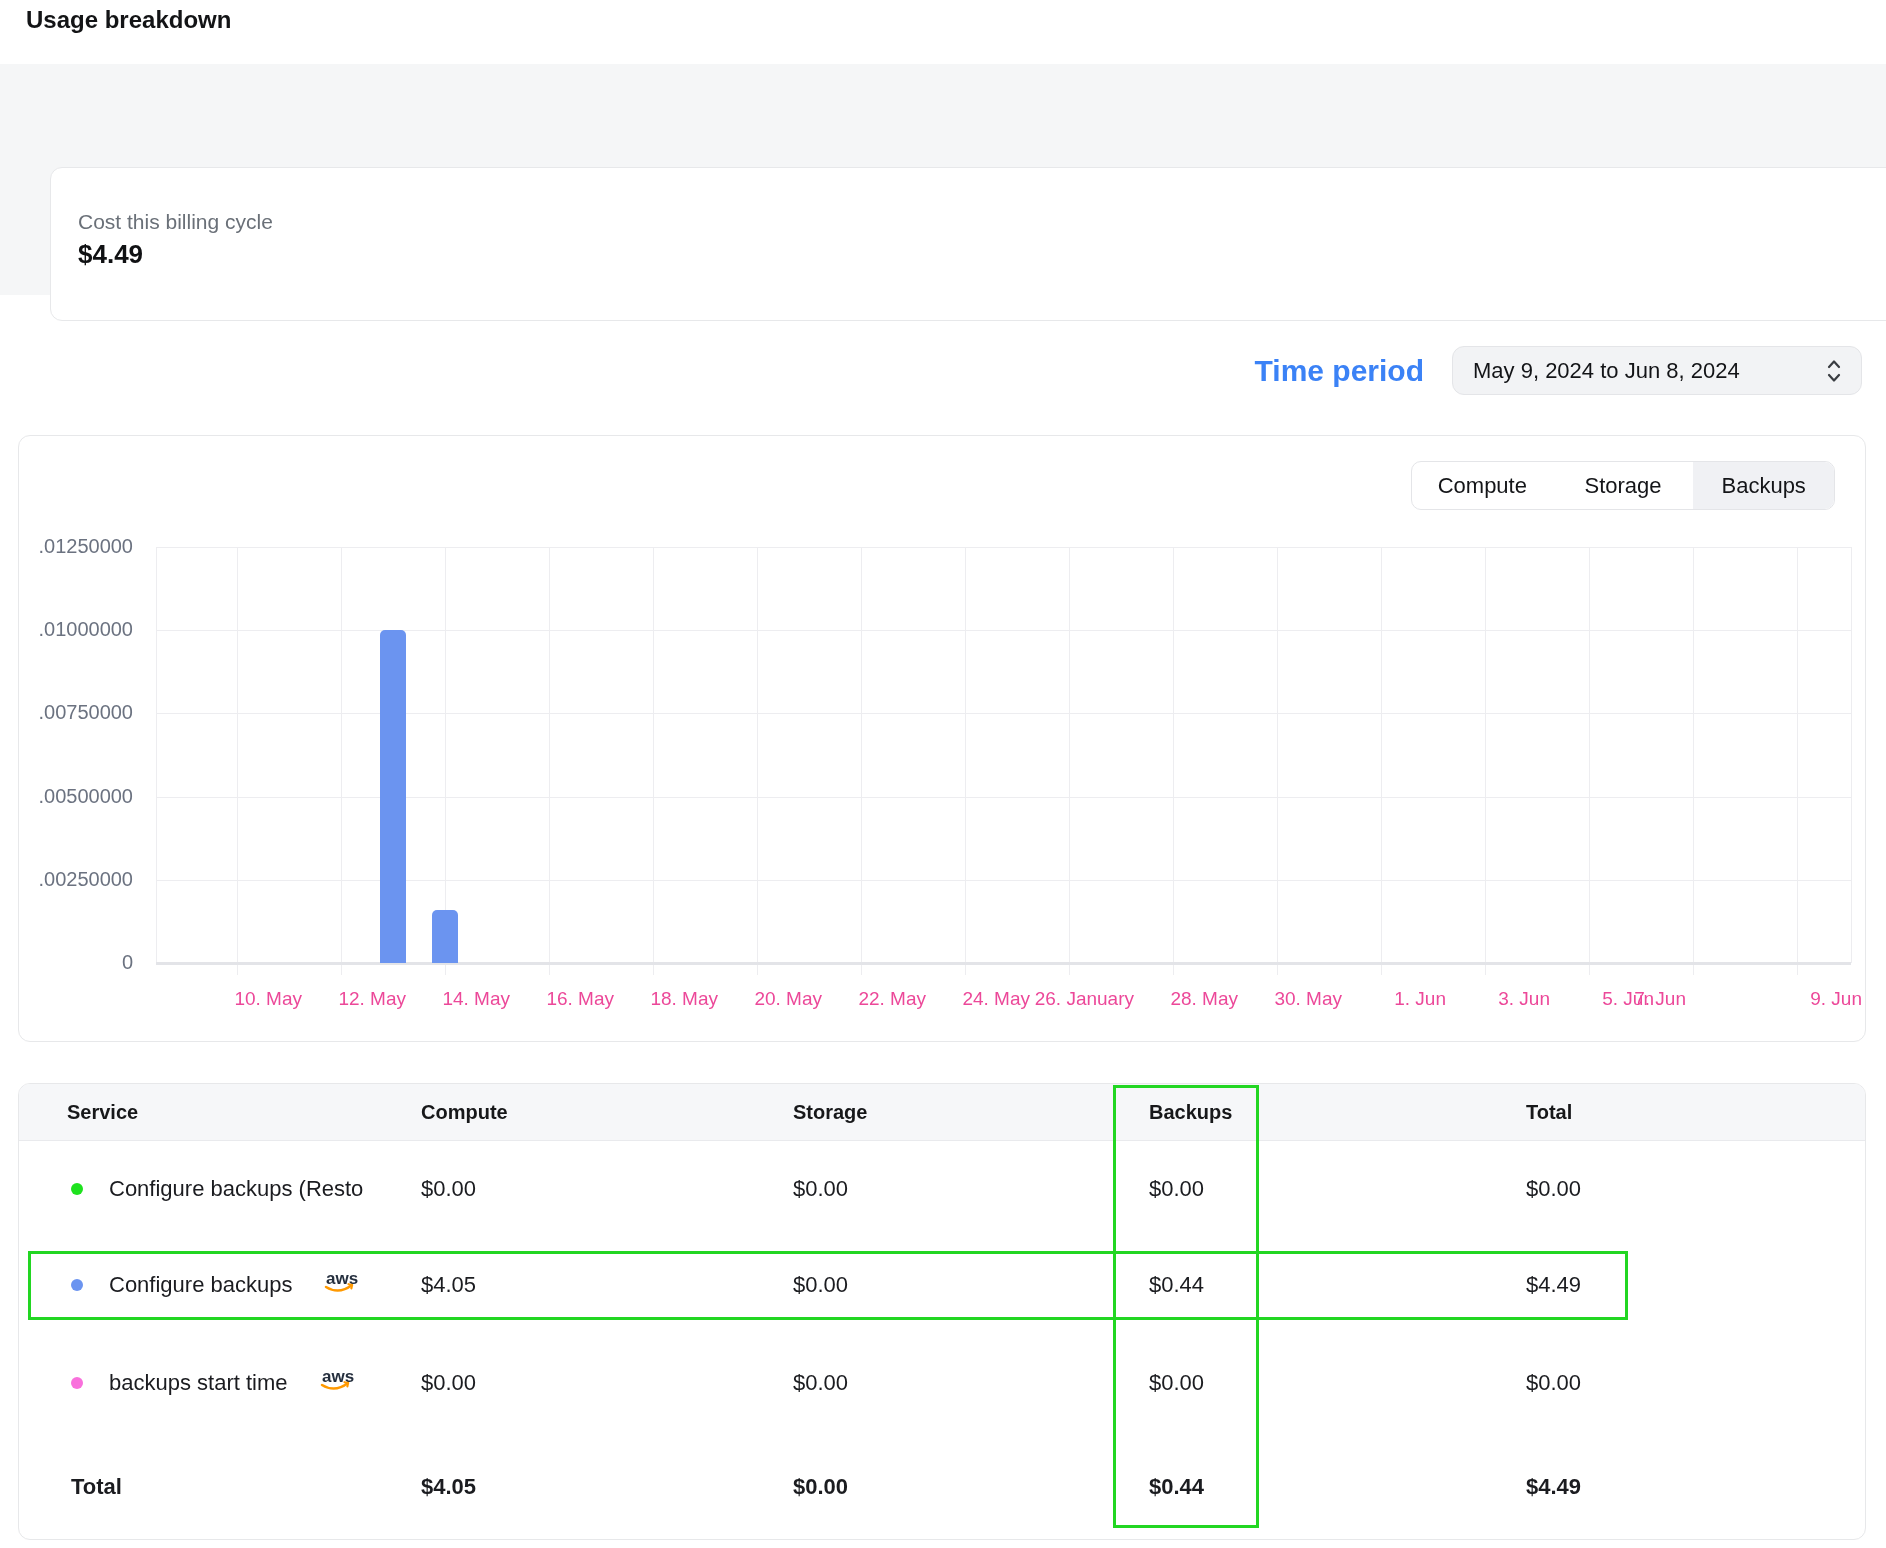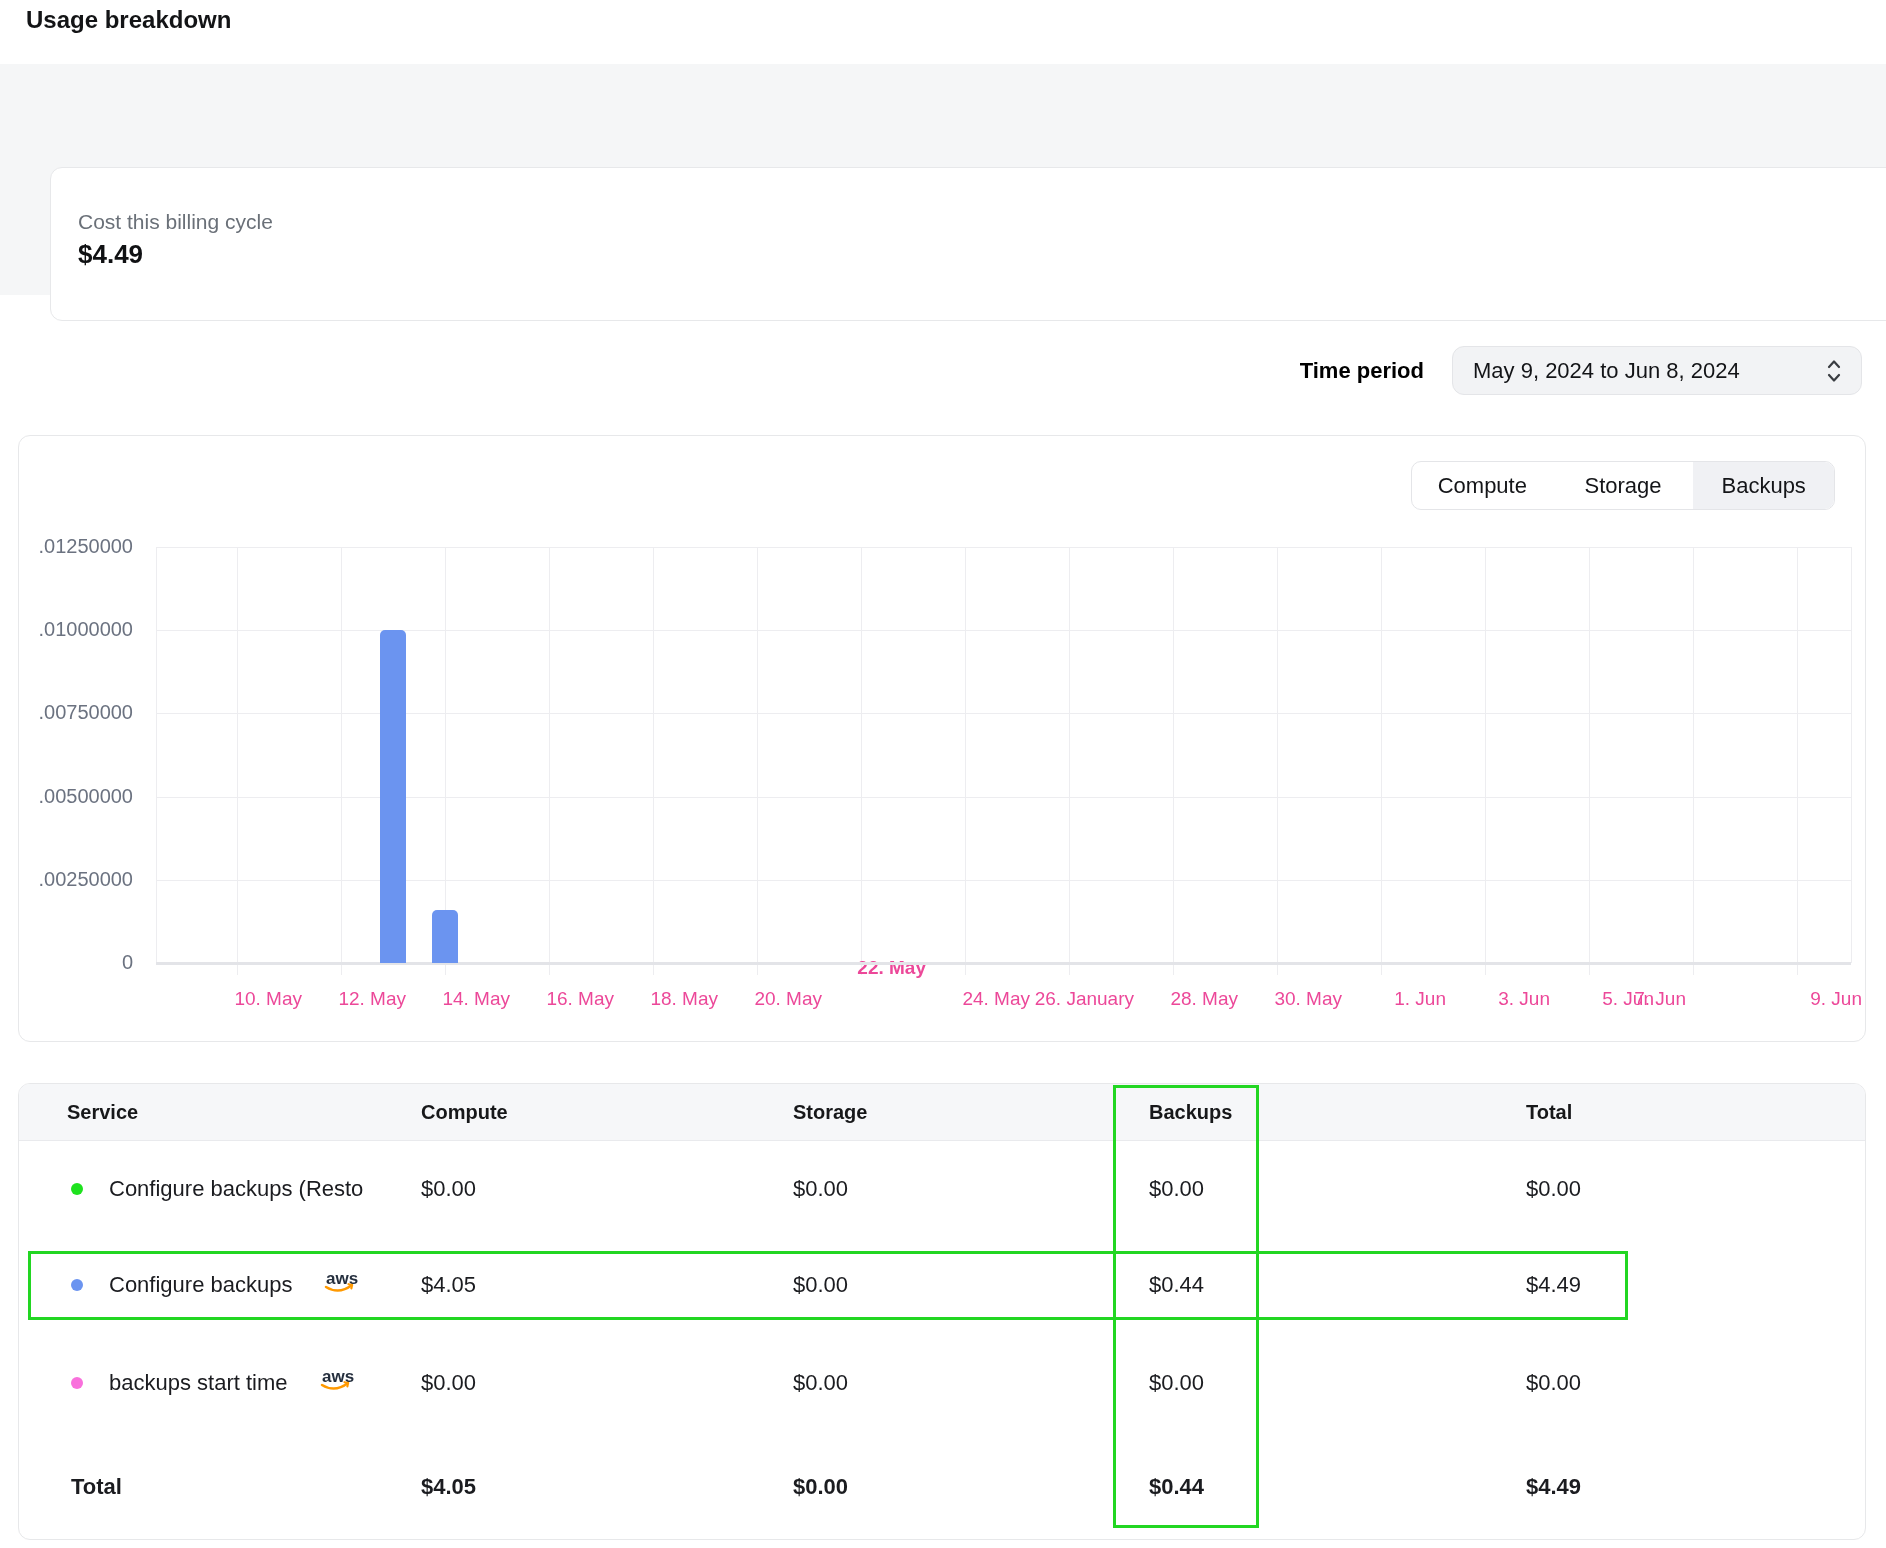--- a/index.html
+++ b/index.html
@@ -23,21 +23,21 @@
     padding:40px 0 0 27px;
     margin-left:32px;
   }
   .cost-label { font-size:21px; color:#6a7078; line-height:28px; }
   .cost-amount { font-size:26px; font-weight:700; color:#101113; line-height:36px; }
 
   .period-row {
     position:absolute; left:0; top:346px; width:1862px; height:49px;
     display:flex; justify-content:flex-end; align-items:center; gap:28px;
   }
-  .period-label { font-size:22px; font-weight:700; color:#000000; }
+  .period-label { font-size:30px; font-weight:700; color:#3b82f6; }
   .period-select {
     width:410px; height:49px; background:#f2f3f5; border:1px solid #e4e5e8;
     border-radius:12px; display:flex; align-items:center; padding:0 18px 0 20px;
     cursor:pointer;
   }
   .period-select .value { flex:1; font-size:22px; color:#131417; }
 
   .card {
     position:absolute; background:#fff; border:1px solid #e7e8ea; border-radius:12px;
   }
@@ -132,21 +132,21 @@
       <div class="xlab" style="left: 322px; top: 552px;">12. May</div>
       <div class="gl-v" style="left: 426px; top: 111px; height: 428px;"></div>
       <div class="xlab" style="left: 426px; top: 552px;">14. May</div>
       <div class="gl-v" style="left: 530px; top: 111px; height: 428px;"></div>
       <div class="xlab" style="left: 530px; top: 552px;">16. May</div>
       <div class="gl-v" style="left: 634px; top: 111px; height: 428px;"></div>
       <div class="xlab" style="left: 634px; top: 552px;">18. May</div>
       <div class="gl-v" style="left: 738px; top: 111px; height: 428px;"></div>
       <div class="xlab" style="left: 738px; top: 552px;">20. May</div>
       <div class="gl-v" style="left: 842px; top: 111px; height: 428px;"></div>
-      <div class="xlab" style="left: 842px; top: 521px; font-weight: bold;">22. May</div>
+      <div class="xlab" style="left: 842px; top: 552px;">22. May</div>
       <div class="gl-v" style="left: 946px; top: 111px; height: 428px;"></div>
       <div class="xlab" style="left: 946px; top: 552px;">24. May</div>
       <div class="gl-v" style="left: 1050px; top: 111px; height: 428px;"></div>
       <div class="xlab" style="left: 1050px; top: 552px;">26. January</div>
       <div class="gl-v" style="left: 1154px; top: 111px; height: 428px;"></div>
       <div class="xlab" style="left: 1154px; top: 552px;">28. May</div>
       <div class="gl-v" style="left: 1258px; top: 111px; height: 428px;"></div>
       <div class="xlab" style="left: 1258px; top: 552px;">30. May</div>
       <div class="gl-v" style="left: 1362px; top: 111px; height: 428px;"></div>
       <div class="xlab" style="left: 1362px; top: 552px;">1. Jun</div>

